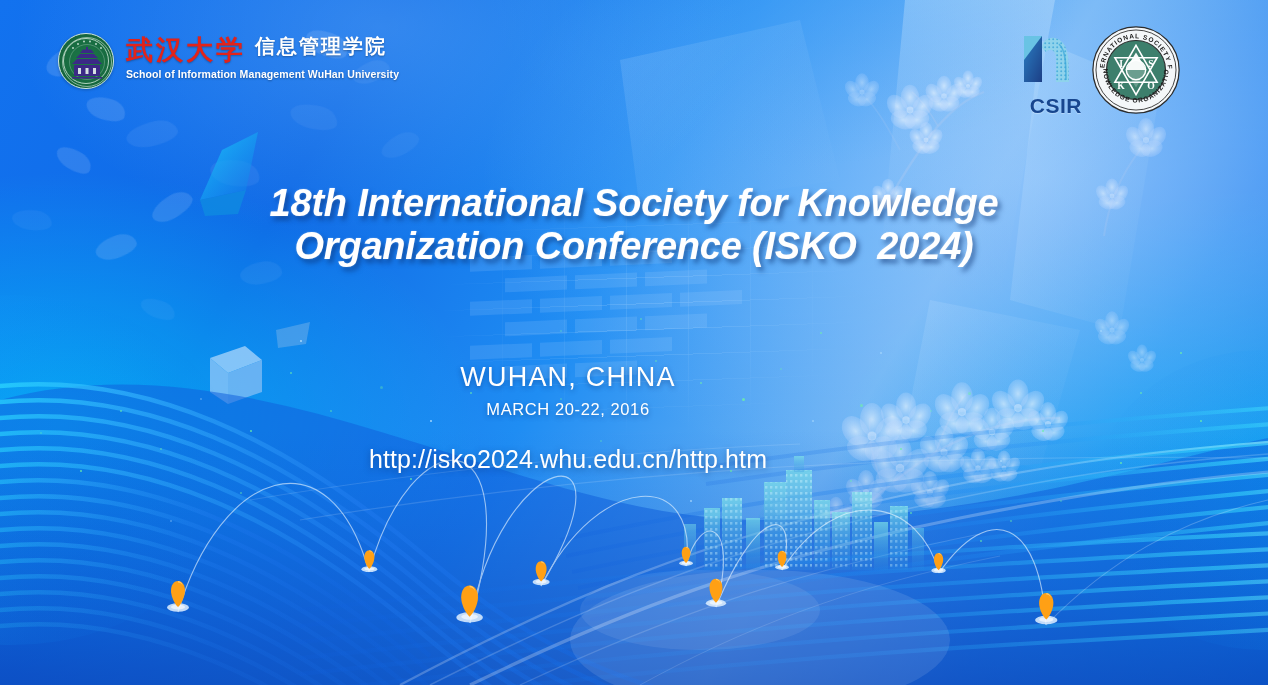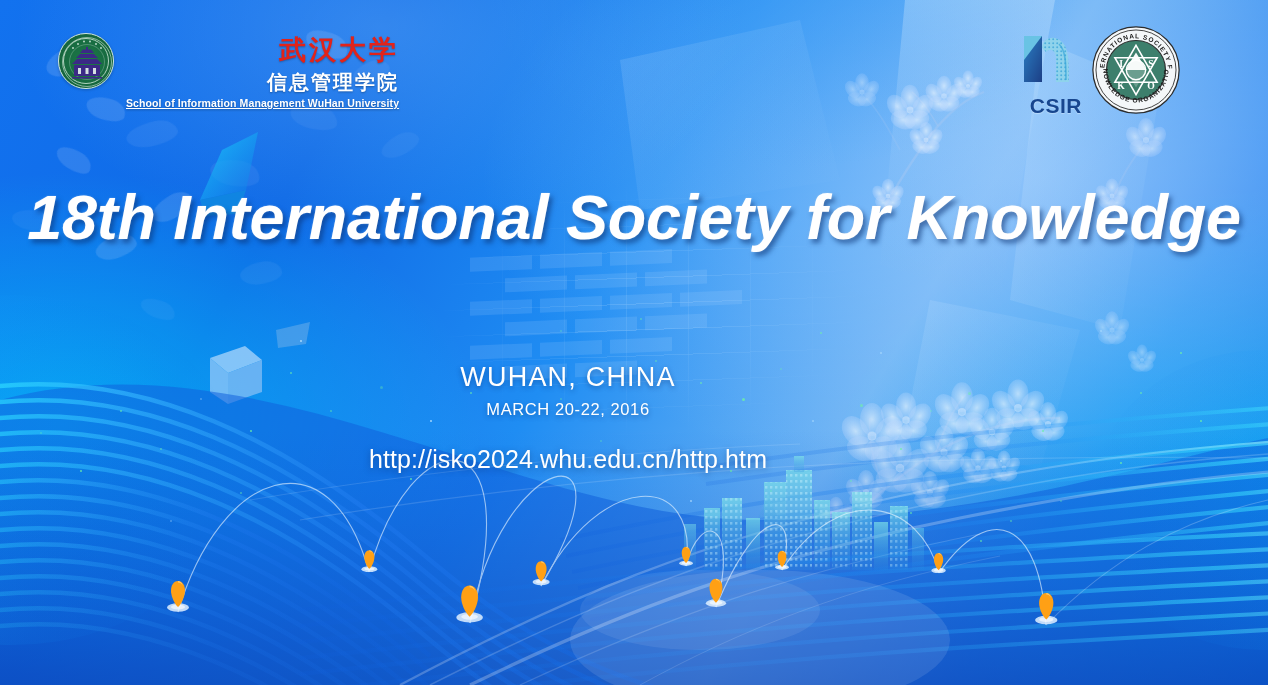--- a/index.html
+++ b/index.html
@@ -50,39 +50,39 @@
   .dot{position:absolute;border-radius:50%;background:#6ef0a8;opacity:.85;}
   .dot.b{background:#bfe7ff;}
 
   
   .whu-logo{position:absolute;left:58px;top:33px;display:flex;align-items:flex-start;}
   .whu-seal{width:56px;height:56px;border-radius:50%;
     background:radial-gradient(circle at 50% 50%, #1d7a4a 0%, #176b40 58%, #0f5433 100%);
     border:1.5px solid #cfe6d8;position:relative;flex:0 0 auto;box-shadow:0 1px 3px rgba(0,0,0,.25);}
   .whu-seal .ring{position:absolute;inset:4px;border:1px solid rgba(225,245,232,.75);border-radius:50%;}
   .whu-text{margin-left:12px;padding-top:3px;}
-  .whu-cn{display:flex;align-items:flex-end;gap:9px;line-height:1;flex-direction:column;}
+  .whu-cn{display:flex;align-items:flex-start;gap:9px;line-height:1;}
   .whu-cn-red{color:#e2231a;font-size:27px;font-weight:700;letter-spacing:3px;
     font-family:"DejaVu Sans","Liberation Sans",sans-serif;text-shadow:0 1px 2px rgba(0,0,0,.28);}
   .whu-cn-wh{color:#ffffff;font-size:20px;font-weight:700;letter-spacing:2px;
     font-family:"DejaVu Sans","Liberation Sans",sans-serif;text-shadow:0 1px 2px rgba(0,0,0,.3);}
   .whu-en{color:#ffffff;font-size:10.5px;font-weight:700;letter-spacing:.1px;margin-top:5px;
-    text-shadow:0 1px 2px rgba(0,0,0,.35);white-space:nowrap;text-decoration:underline;}
+    text-shadow:0 1px 2px rgba(0,0,0,.35);white-space:nowrap;}
 
   .csir-logo{position:absolute;left:1012px;top:30px;width:70px;text-align:right;}
   .csir-word{color:#17468f;font-size:21px;font-weight:700;letter-spacing:.5px;margin-top:2px;
     text-shadow:0 1px 1px rgba(255,255,255,.35);}
 
   .isko-logo{position:absolute;left:1092px;top:26px;width:88px;height:88px;}
 
   
   .title-wrap{position:absolute;left:0;top:182px;width:1268px;text-align:center;}
   .title-line{
     color:#ffffff;font-weight:800;font-style:italic;
-    font-size:63px;line-height:1.14;letter-spacing:-.2px;
+    font-size:38px;line-height:1.14;letter-spacing:-.2px;
     font-family:"Liberation Sans","DejaVu Sans",sans-serif;
     text-shadow:3px 4px 5px rgba(10,45,110,.55), 0 0 2px rgba(255,255,255,.35);
     white-space:pre;
   }
   .meta{position:absolute;left:0;width:1136px;text-align:center;color:#fff;}
   .meta-city{top:362px;font-size:27px;letter-spacing:1.2px;font-weight:400;
     text-shadow:0 2px 5px rgba(10,45,110,.45);}
   .meta-date{top:400px;font-size:16.5px;letter-spacing:.6px;font-weight:400;
     text-shadow:0 2px 5px rgba(10,45,110,.45);}
   .meta-url{top:445px;font-size:25px;letter-spacing:.1px;font-weight:400;
@@ -582,19 +582,20 @@
         <textPath href="#arcTop" startOffset="50%" text-anchor="middle">INTERNATIONAL SOCIETY FOR</textPath>
       </text>
       <text fill="#1a1a1a" font-family="Liberation Sans, sans-serif" font-size="7.4" font-weight="700" letter-spacing="1.1">
         <textPath href="#arcBot" startOffset="50%" text-anchor="middle">KNOWLEDGE ORGANIZATION</textPath>
       </text>
     </svg>
   </div>
 
   <div class="title-wrap">
     <div class="title-line">18th International Society for Knowledge</div>
+    <div class="title-line">Organization Conference (ISKO  2024)</div>
   </div>
 
   <div class="meta meta-city">WUHAN, CHINA</div>
   <div class="meta meta-date">MARCH 20-22, 2016</div>
   <div class="meta meta-url">http://isko2024.whu.edu.cn/http.htm</div>
 
 </div>
 
 </body></html>

